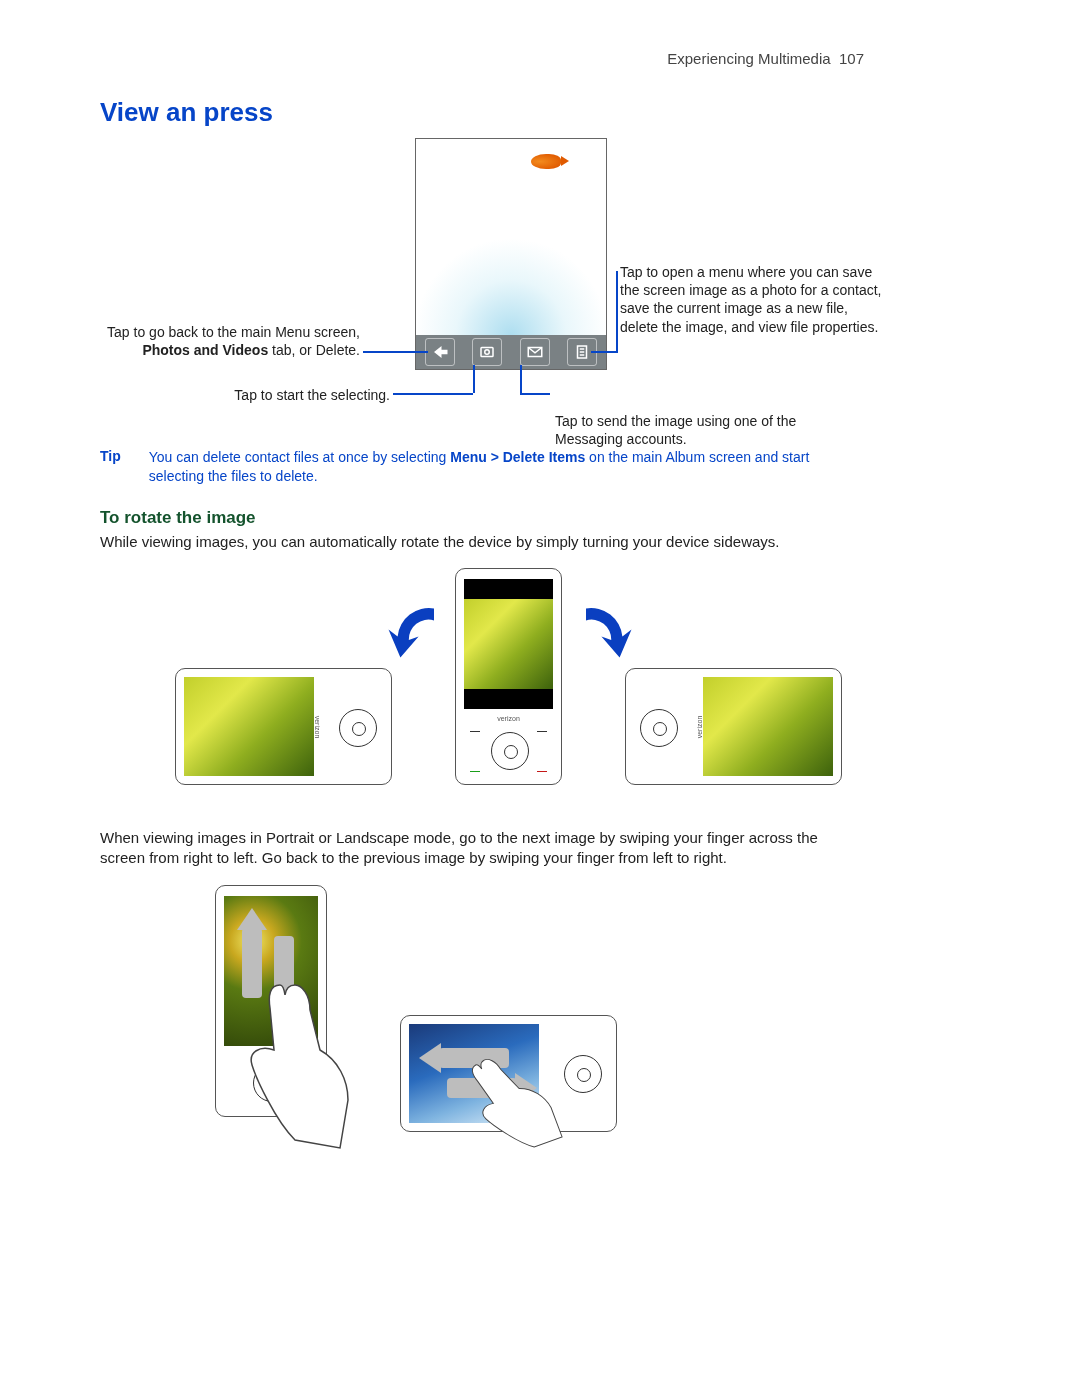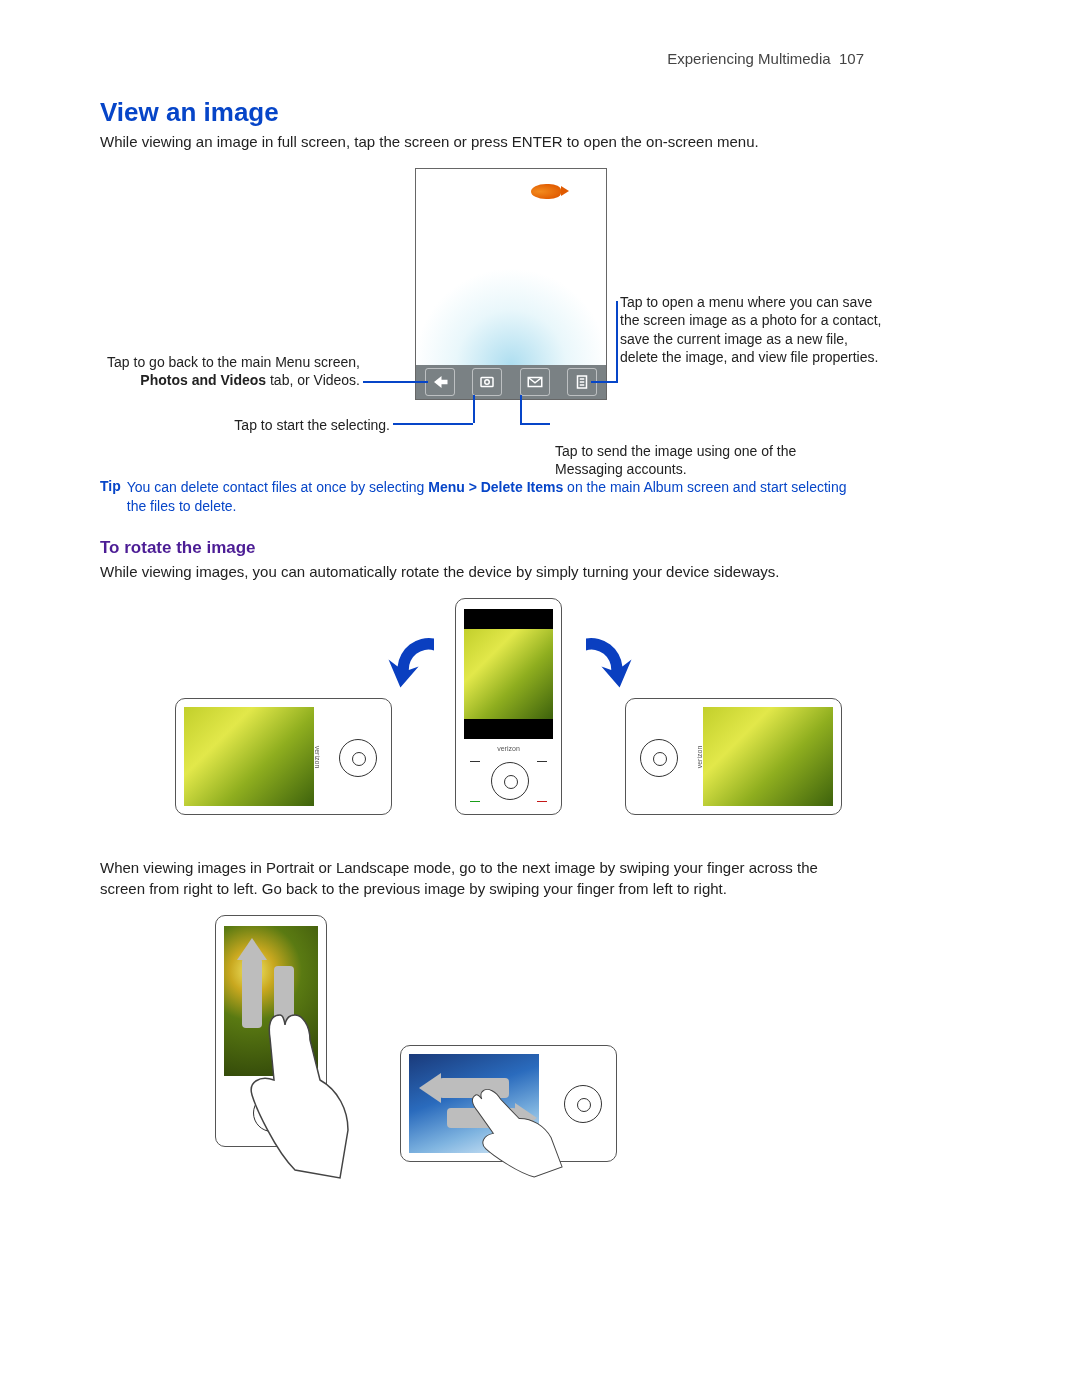--- a/index.html
+++ b/index.html
@@ -22,21 +22,21 @@
     color: #444;
     margin-bottom: 30px;
   }
   h1 {
     color: #0645c8;
     font-size: 26px;
     font-weight: 700;
     margin: 0 0 4px 0;
   }
   h2 {
-    color: #4c1d95;
+    color: #14532d;
     font-size: 17px;
     font-weight: 700;
     margin: 22px 0 4px 0;
   }
   p { margin: 2px 0 16px 0; line-height: 1.35; }
 
   
   .fig1 {
     position: relative;
     height: 300px;
@@ -70,21 +70,21 @@
   }
   .tb-btn svg { width:18px; height:18px; fill:none; stroke:#fff; stroke-width:2; }
   .tb-back svg { fill:#fff; stroke:none; }
 
   .callout { position:absolute; font-size:14px; line-height:1.3; }
   .callout.left { text-align:right; }
   .leader { position:absolute; background:#0645c8; height:2px; }
   .leader.v { width:2px; height:auto; }
 
   
-  .tip { display:flex; gap:6px; color:#0645c8; font-size:14px; margin: 10px 0 18px 0; }
+  .tip { display:flex; gap:28px; color:#0645c8; font-size:14px; margin: 10px 0 18px 0; }
   .tip-label { font-weight:700; flex:0 0 auto; }
   .tip-body { line-height:1.35; }
 
   
   .fig2 { position:relative; height:250px; margin: 8px 0 10px 0; }
   .phone-v {
     position:absolute; width:105px; height:215px; border:1px solid #555; border-radius:10px;
     background:#fff; left:355px; top:0;
   }
   .phone-v .scr { position:absolute; left:8px; right:8px; top:10px; height:130px; background:#000; }
@@ -154,22 +154,21 @@
 </style>
 </head>
 <body>
 
 <div class="page">
 
   <div class="header-line">
     <span>Experiencing Multimedia</span>&nbsp;&nbsp;<span>107</span>
   </div>
 
-  <h1>View an image</h1>
-  <p>While viewing an image in full screen, tap the screen or press ENTER to open the on-screen menu.</p>
+  <h1>View an press</h1>
 
   <div class="fig1">
     <div class="screenshot">
       <div class="fish"></div>
       <div class="water"></div>
       <div class="toolbar">
         <div class="tb-btn tb-back">
           <svg viewBox="0 0 24 24">
               <path d="M4 12 L14 4 L14 9 L22 9 L22 15 L14 15 L14 20 Z"></path>
             </svg>
@@ -191,21 +190,21 @@
               <rect x="6" y="4" width="12" height="16"></rect>
               <line x1="9" y1="8" x2="15" y2="8"></line>
               <line x1="9" y1="12" x2="15" y2="12"></line>
               <line x1="9" y1="16" x2="15" y2="16"></line>
             </svg>
         </div>
       </div>
     </div>
 
     <div class="callout left" style="left:0; top:185px; width:260px;">
-      <span>Tap to go back to the main Menu screen, </span><b>Photos and Videos</b><span> tab, or Videos.</span>
+      <span>Tap to go back to the main Menu screen, </span><b>Photos and Videos</b><span> tab, or Delete.</span>
     </div>
     <div class="leader" style="left:263px; top:213px; width:65px;"></div>
 
     <div class="callout left" style="left:100px; top:248px; width:190px;">Tap to start the selecting.</div>
     <div class="leader" style="left:293px; top:255px; width:80px;"></div>
     <div class="leader v" style="left:373px; top:227px; height:28px;"></div>
 
     <div class="callout" style="left:520px; top:125px; width:270px;">Tap to open a menu where you can save the screen image as a photo for a contact, save the current image as a new file, delete the image, and view file properties.</div>
     <div class="leader" style="left:491px; top:213px; width:25px;"></div>
     <div class="leader v" style="left:516px; top:133px; height:82px;"></div>

